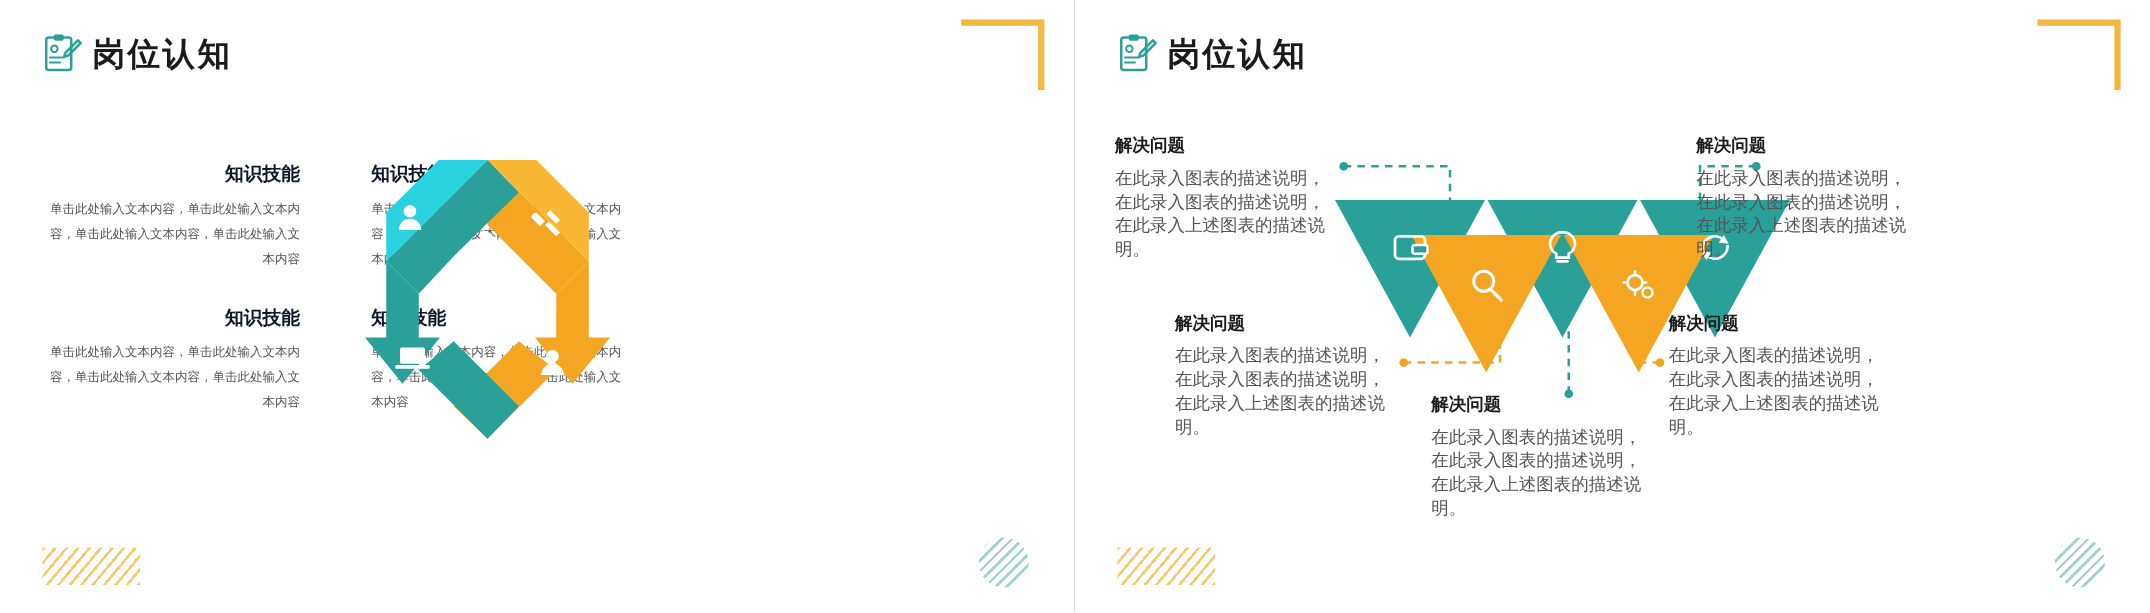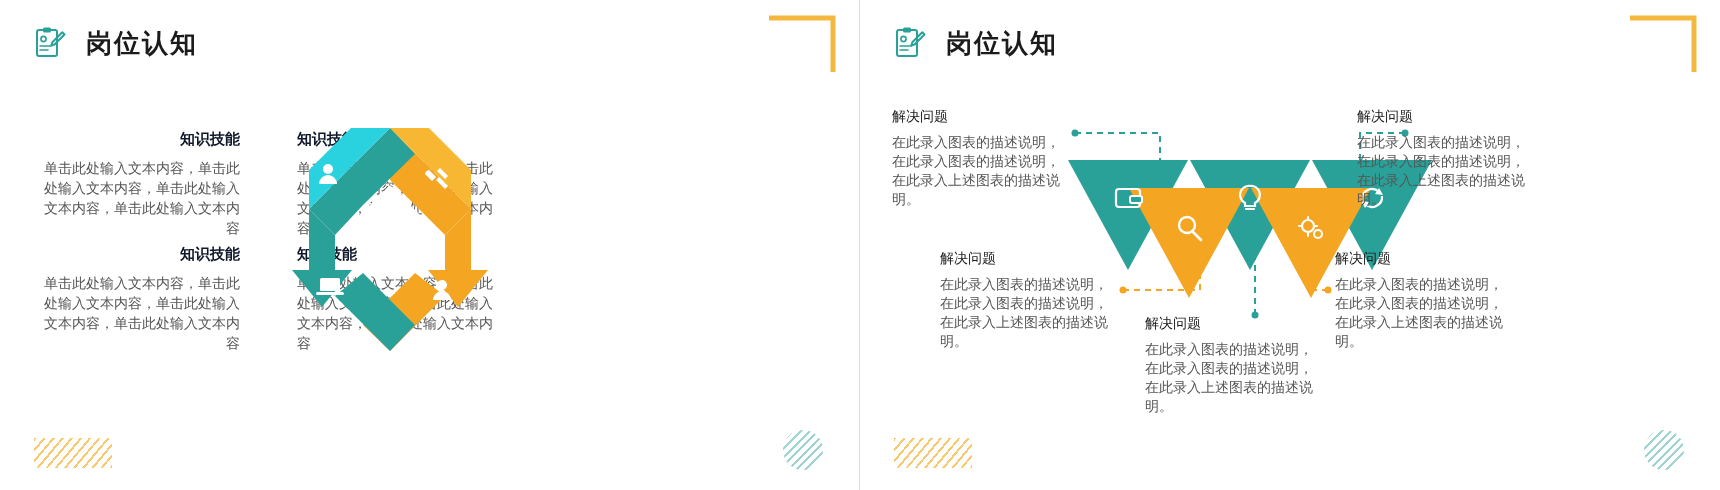--- a/index.html
+++ b/index.html
@@ -28,21 +28,21 @@
   }
   .slide.left { border-right: 1px solid #dddddd; }
 
   
   .header {
     position: absolute;
     top: 26px;
     left: 34px;
     display: flex;
     align-items: center;
-    gap: 18px;
+    gap: 6px;
   }
   .header-icon { width: 34px; height: 34px; }
   .header-title {
     font-size: 26px;
     font-weight: bold;
     color: #1b1b1b;
     letter-spacing: 2px;
     line-height: 34px;
   }
 
@@ -87,21 +87,21 @@
 
   
   .txt-block { position: absolute; width: 205px; }
   .txt-block .t-title {
     font-size: 15px;
     font-weight: bold;
     color: #0f172a;
     margin-bottom: 9px;
   }
   .txt-block .t-body {
-    font-size: 14px;
+    font-size: 10px;
     color: #555555;
     line-height: 20px;
   }
   .ta-right { text-align: right; }
   .ta-left  { text-align: left; }
 
   .blk-tl { left: 35px;  top: 130px; }
   .blk-bl { left: 35px;  top: 245px; }
   .blk-tr { left: 300px; top: 130px; }
   .blk-br { left: 300px; top: 245px; }
@@ -121,21 +121,21 @@
   .right-graphic {
     position: absolute;
     left: 190px;
     top: 120px;
     width: 400px;
     height: 220px;
   }
   .rtxt { position: absolute; width: 175px; }
   .rtxt .r-title {
     font-size: 14px;
-    font-weight: normal;
+    font-weight: bold;
     color: #1b1b1b;
     margin-bottom: 7px;
   }
   .rtxt .r-body {
     font-size: 14px;
     color: #555555;
     line-height: 19px;
   }
   .r1 { left: 32px;  top: 108px; text-align: left; }
   .r2 { left: 497px; top: 108px; text-align: left; }

